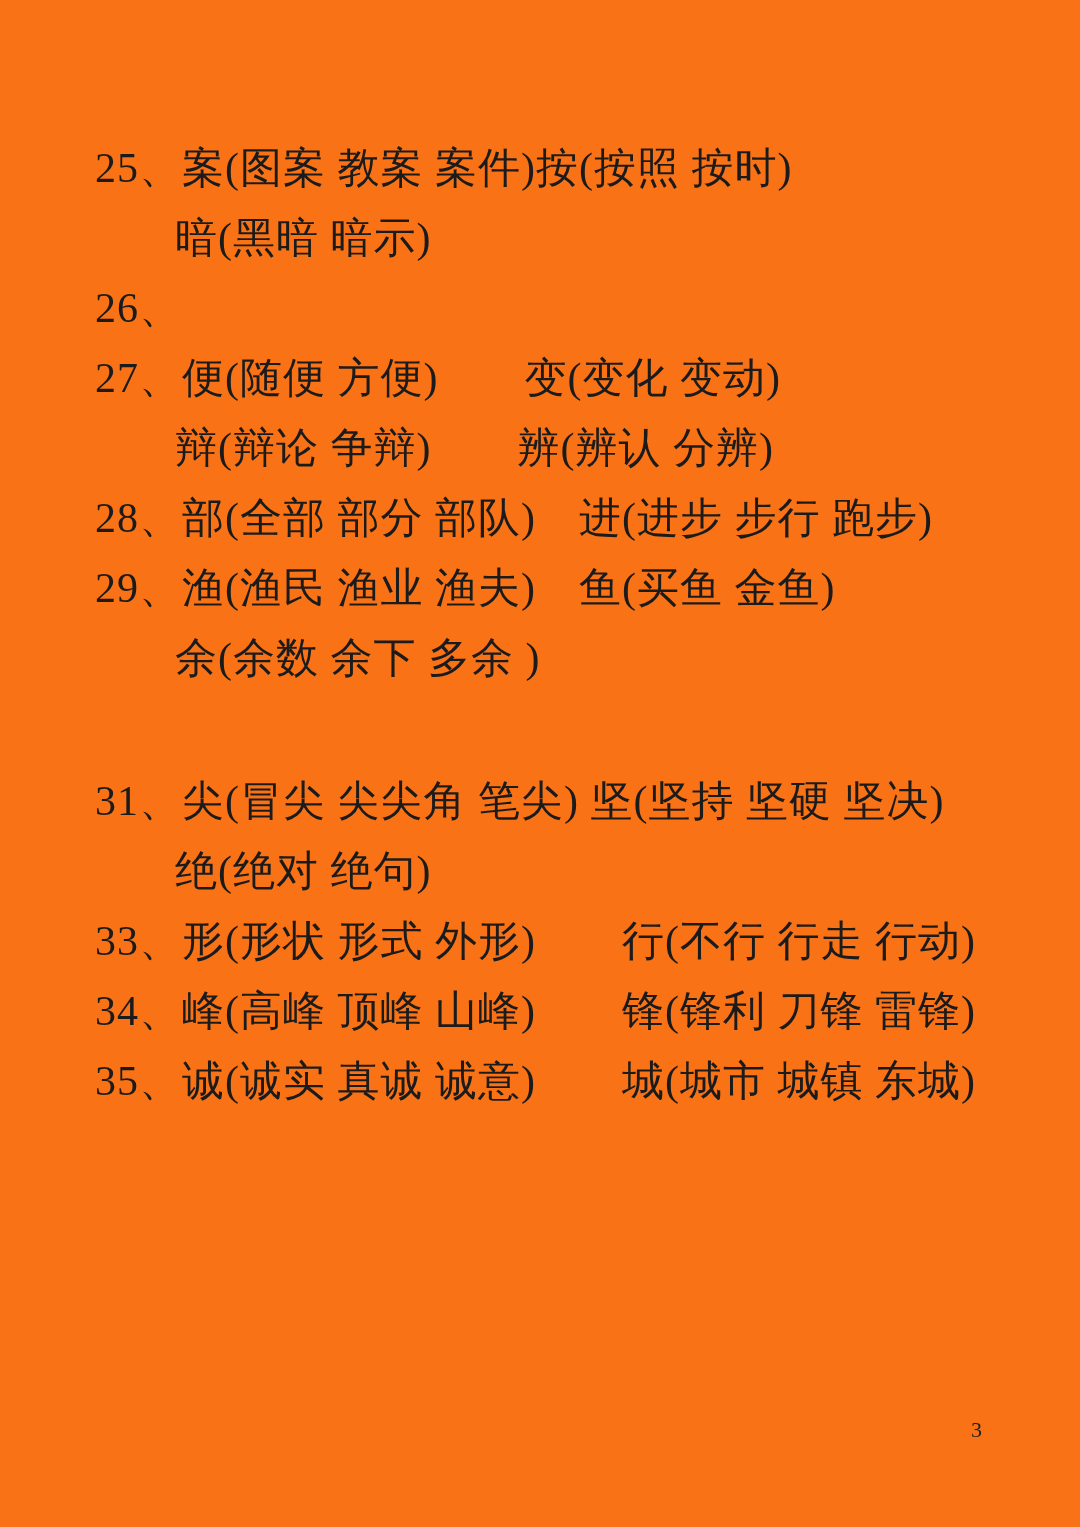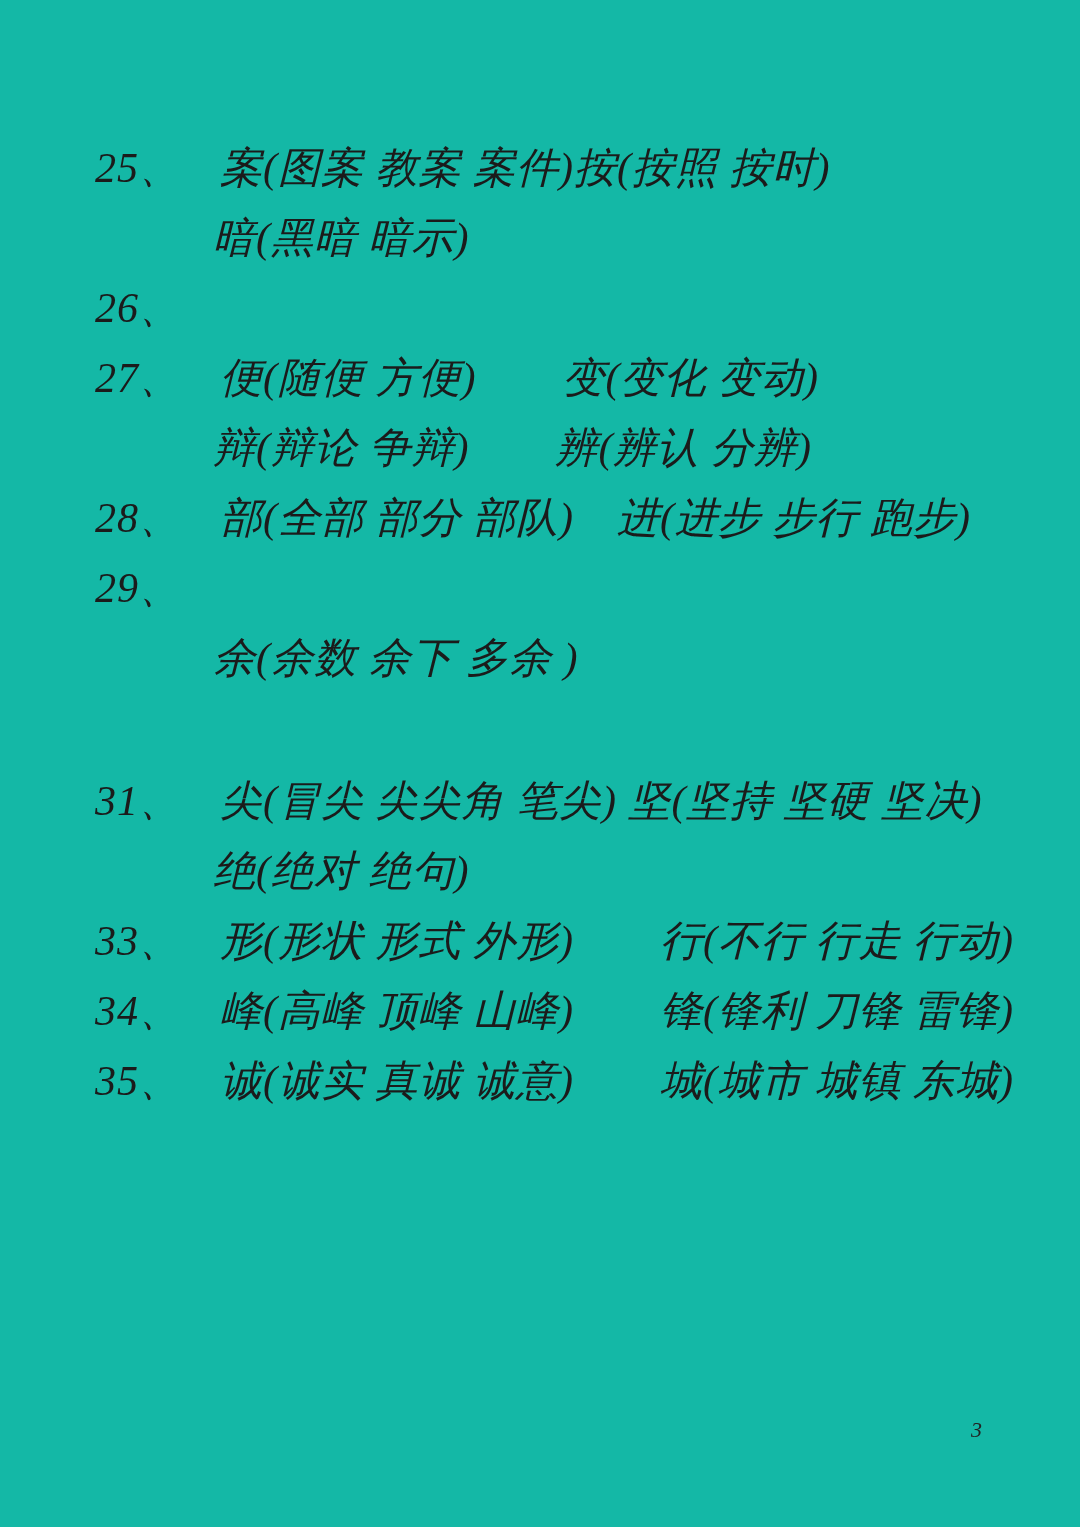--- a/index.html
+++ b/index.html
@@ -10,44 +10,42 @@
   body {
     width: 1080px;
     height: 1527px;
     font-family: "Liberation Serif", "DejaVu Serif", serif;
     color: #1b1b1b;
   }
   .page {
     position: relative;
     width: 1080px;
     height: 1527px;
-    background: #14b8a6;
+    background: #f97316;
     overflow: hidden;
-    font-style: italic;
   }
   .content {
     padding: 133px 40px 0 95px;
   }
   .row {
     display: flex;
     align-items: baseline;
     height: 70px;
     line-height: 70px;
     font-size: 42px;
     white-space: pre;
     letter-spacing: 1px;
   }
   .row .num {
     display: inline-block;
     min-width: 80px;
     flex-shrink: 0;
   }
   .row .line-text {
     display: inline-block;
-    margin-left: 38px;
   }
   .section-spacer {
     height: 73px;
   }
   .page-number {
     position: absolute;
     right: 98px;
     bottom: 86px;
     font-size: 22px;
     line-height: 22px;
@@ -78,20 +76,21 @@
     <div class="row">
       <span class="num"></span>
       <span class="line-text">辩(辩论 争辩)　　辨(辨认 分辨)</span>
     </div>
     <div class="row">
       <span class="num">28、</span>
       <span class="line-text">部(全部 部分 部队)　进(进步 步行 跑步)</span>
     </div>
     <div class="row">
       <span class="num">29、</span>
+      <span class="line-text">渔(渔民 渔业 渔夫)　鱼(买鱼 金鱼)</span>
     </div>
     <div class="row">
       <span class="num"></span>
       <span class="line-text">余(余数 余下 多余 )</span>
     </div>
 
     <div class="section-spacer"></div>
 
     <div class="row">
       <span class="num">31、</span>

